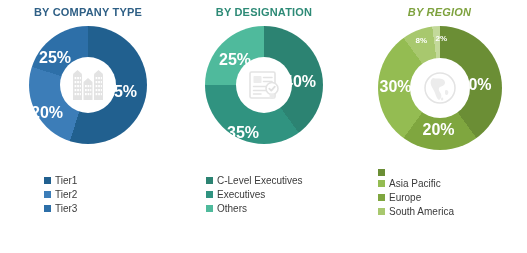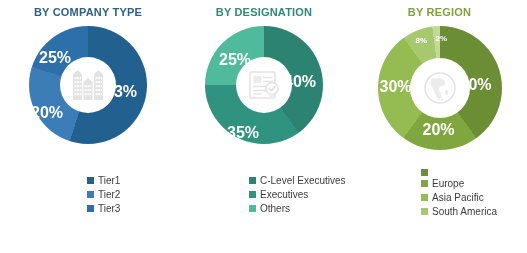--- a/index.html
+++ b/index.html
@@ -35,21 +35,21 @@
   .panel-title {
     margin-top: 20px;
     font-size: 11px;
     font-weight: bold;
     letter-spacing: 0.2px;
     text-align: center;
     white-space: nowrap;
   }
   .title-company { color: #2E5F85; }
   .title-designation { color: #2D8A76; }
-  .title-region { color: #7EA23E; }
+  .title-region { color: #7EA23E; font-style: italic; }
 
   .donut-wrap {
     position: relative;
     margin-top: 8px;
   }
   .donut {
     position: relative;
     border-radius: 50%;
   }
   .donut-hole {
@@ -80,21 +80,20 @@
   .donut-region { width: 124px; height: 124px; }
   .donut-region .donut-hole { width: 60px; height: 60px; left: 32px; top: 32px; }
 
   .legend {
     position: absolute;
     left: 0;
     right: 0;
     display: flex;
     flex-direction: column;
     align-items: flex-start;
-    margin-left: 43px;
   }
   .legend-company { top: 188px; padding-left: 44px; }
   .legend-designation { top: 188px; padding-left: 30px; }
   .legend-region { top: 183px; padding-left: 26px; }
 
   .legend-row {
     display: flex;
     flex-direction: row;
     align-items: center;
     line-height: 13px;
@@ -175,21 +174,21 @@
               <rect x="14" y="20" width="1.7" height="2.2"></rect>
                 <rect x="16.6" y="20" width="1.7" height="2.2"></rect>
                 <rect x="19.2" y="20" width="1.1" height="2.2"></rect>
               <rect x="14" y="24" width="1.7" height="2.2"></rect>
                 <rect x="16.6" y="24" width="1.7" height="2.2"></rect>
                 <rect x="19.2" y="24" width="1.1" height="2.2"></rect>
             </g>
           </svg>
         </div>
 
-        <div class="slice-label" style="left:76px; top:57px;">73%</div>
+        <div class="slice-label" style="left:76px; top:57px;">85%</div>
         <div class="slice-label" style="left:10px; top:23px;">25%</div>
         <div class="slice-label" style="left:2px; top:78px;">20%</div>
       </div>
     </div>
 
     <div class="legend legend-company">
       <div class="legend-row">
         <span class="legend-swatch" style="background:#21608F"></span>
         <span class="legend-label">Tier1</span>
       </div>
@@ -272,27 +271,27 @@
         <div class="slice-label small" style="left:38px; top:10px;">8%</div>
         <div class="slice-label small" style="left:58px; top:8px;">2%</div>
       </div>
     </div>
 
     <div class="legend legend-region">
       <div class="legend-row">
         <span class="legend-swatch" style="background:#6B8E35"></span>
       </div>
       <div class="legend-row">
+        <span class="legend-swatch" style="background:#94BC52"></span>
+        <span class="legend-label">Asia Pacific</span>
+      </div>
+      <div class="legend-row">
         <span class="legend-swatch" style="background:#7FA63F"></span>
         <span class="legend-label">Europe</span>
       </div>
       <div class="legend-row">
-        <span class="legend-swatch" style="background:#94BC52"></span>
-        <span class="legend-label">Asia Pacific</span>
-      </div>
-      <div class="legend-row">
         <span class="legend-swatch" style="background:#A8C86E"></span>
         <span class="legend-label">South America</span>
       </div>
     </div>
   </div>
 
 </div>
 
 </body></html>

